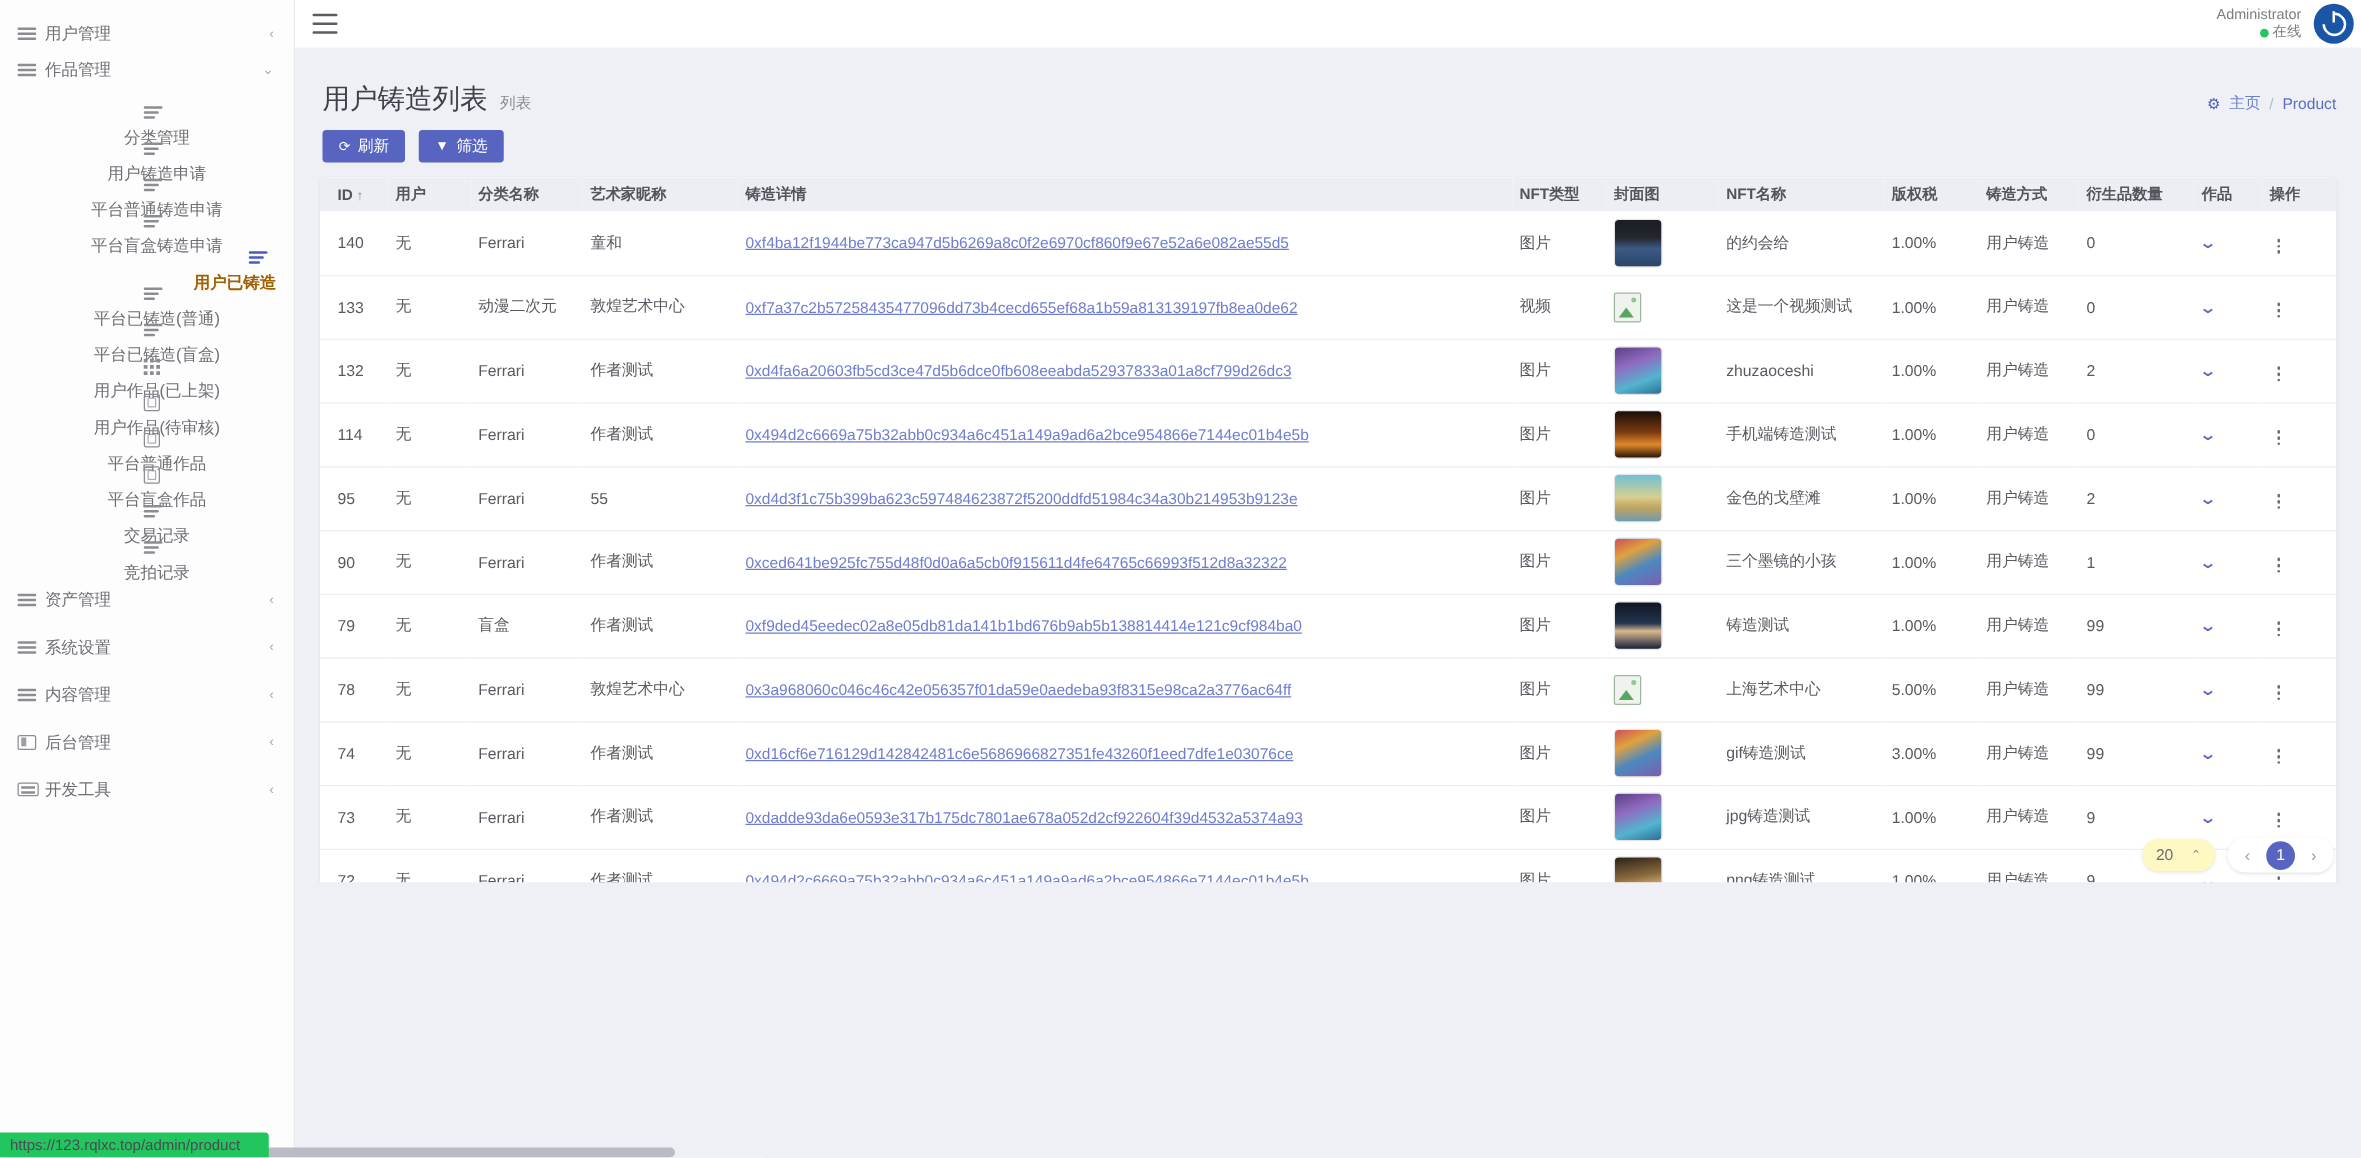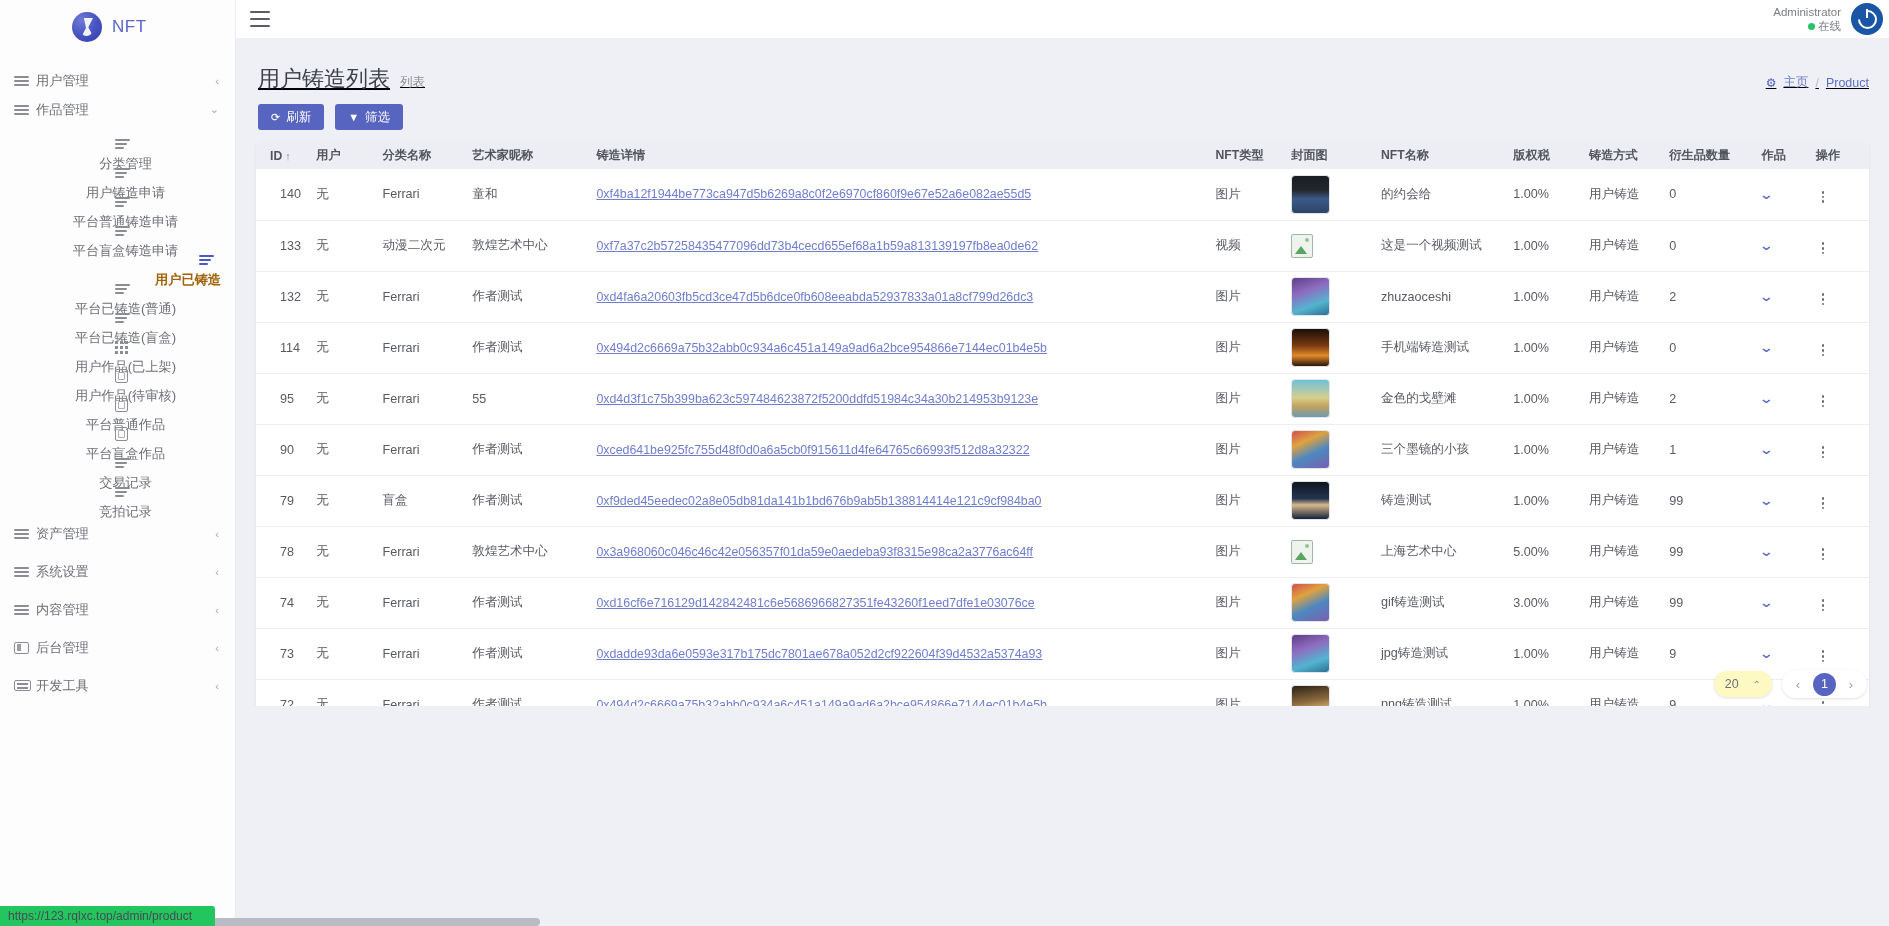--- a/index.html
+++ b/index.html
@@ -145,21 +145,21 @@
     border: 2.6px solid #fff; border-radius: 50%; border-top-color: transparent;
     transform: rotate(-45deg);
   }
   .avatar::after {
     content: ""; position: absolute; width: 2.6px; height: 9px; background: #fff; top: 6px;
   }
 
   .content { flex: 1 1 auto; padding: 0 20px 0 20px; overflow: hidden; position: relative; }
 
   .page-head {
-    display: flex; align-items: flex-end; padding: 24px 0 0 2px; height: 56px; text-decoration: underline;
+    display: flex; align-items: flex-end; padding: 24px 0 0 2px; height: 56px;
   }
   .page-title { font-size: 22px; color: #3f4149; font-weight: 400; }
   .page-sub { font-size: 12.5px; color: #8b8d93; margin-left: 10px; padding-bottom: 3px; }
   .breadcrumb {
     margin-left: auto; display: flex; align-items: center; gap: 7px;
     font-size: 12.5px; color: #6d7fc9; padding-bottom: 3px;
   }
   .breadcrumb .sep { color: #b9bbc2; }
   .breadcrumb .crumb-last { color: #5a6ec4; }
   .bc-icon { color: #4c5cc0; font-size: 12px; }
@@ -191,21 +191,21 @@
     white-space: nowrap;
   }
   thead th.c-id { padding-left: 14px; }
   tbody td {
     font-size: 12.6px; color: #585a61;
     border-bottom: 1px solid #edeef2;
     padding: 0 6px; height: 51px;
     vertical-align: middle;
     white-space: nowrap; overflow: hidden; text-overflow: ellipsis;
   }
-  tbody td.c-id { padding-left: 24px; }
+  tbody td.c-id { padding-left: 14px; }
   tbody tr:last-child td { border-bottom: 1px solid #84cc16; }
   .hash-link { color: #6f7dce; text-decoration: underline; font-size: 12.4px; cursor: pointer; }
   .sort-arrow { color: #8e90a8; font-size: 11px; margin-left: 3px; }
 
   .thumb {
     width: 39px; height: 39px; border-radius: 4px;
     border: 1px solid #e3e5ea; background: #f4f5f8;
     object-fit: cover; display: block; overflow: hidden;
   }
   .thumb-ph {
@@ -296,24 +296,20 @@
   
   .hscroll {
     position: absolute; left: 0; bottom: 0; width: 540px; height: 8px;
     background: #b9bcc4; border-radius: 4px; z-index: 35;
   }
 </style>
 </head>
 <body>
 
 <aside id="sidebar">
-  <div class="brand">
-    <div class="brand-logo"></div>
-    <div class="brand-name">NFT</div>
-  </div>
   <nav class="menu" id="menu">
       <div class="menu-item top">
         <span class="mi-icon">
           <span class="ico-bars w3">
             <i></i>
             <i></i>
             <i></i>
           </span>
         </span>
         <span class="mi-label">用户管理</span>

